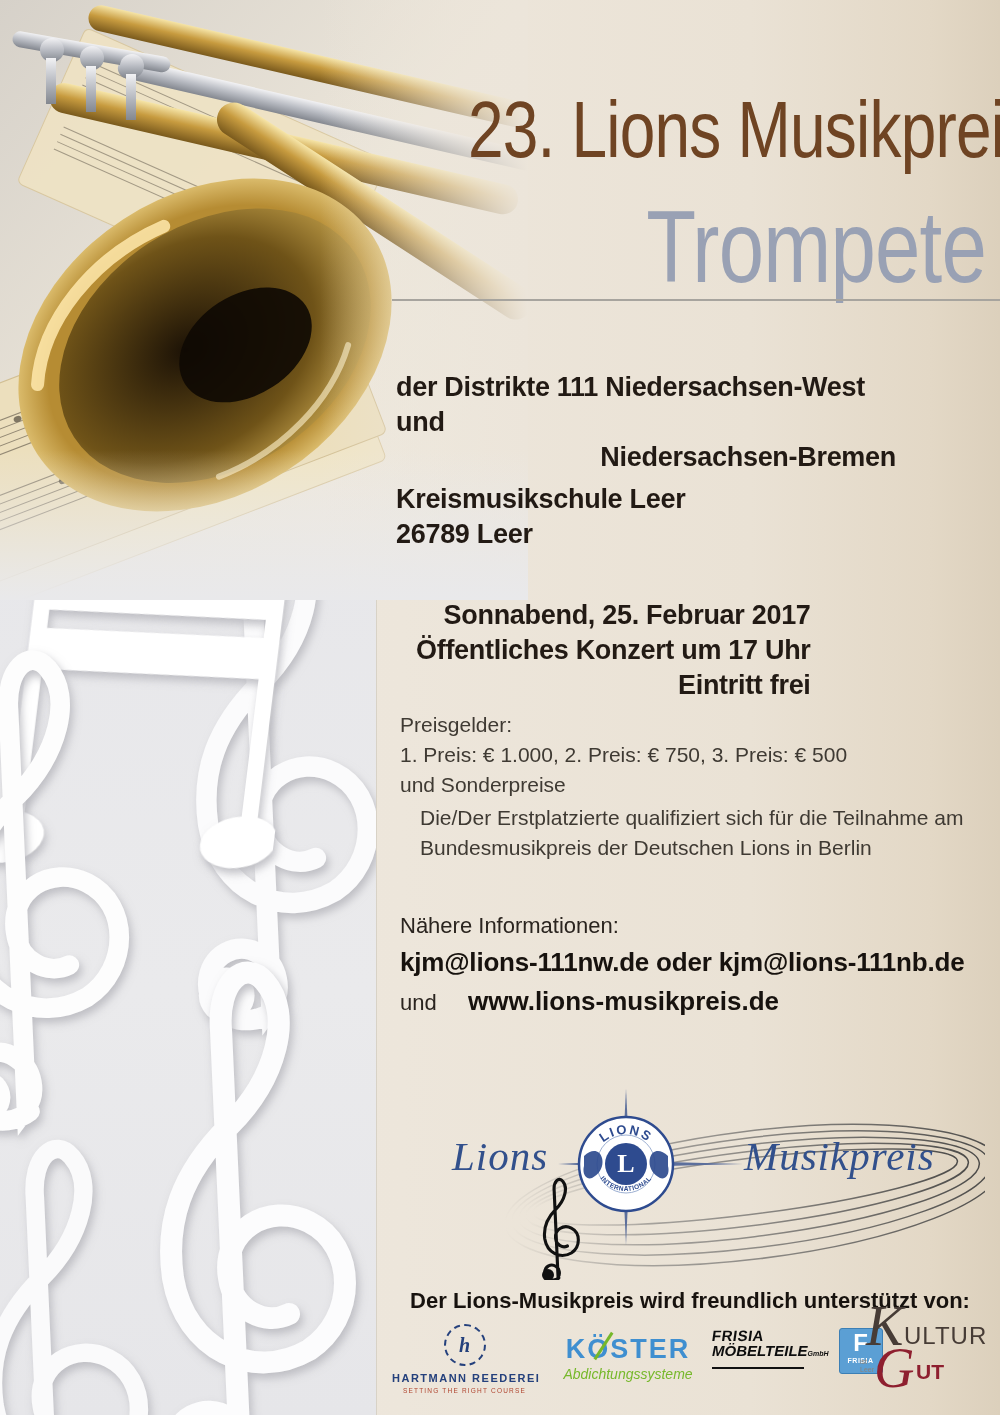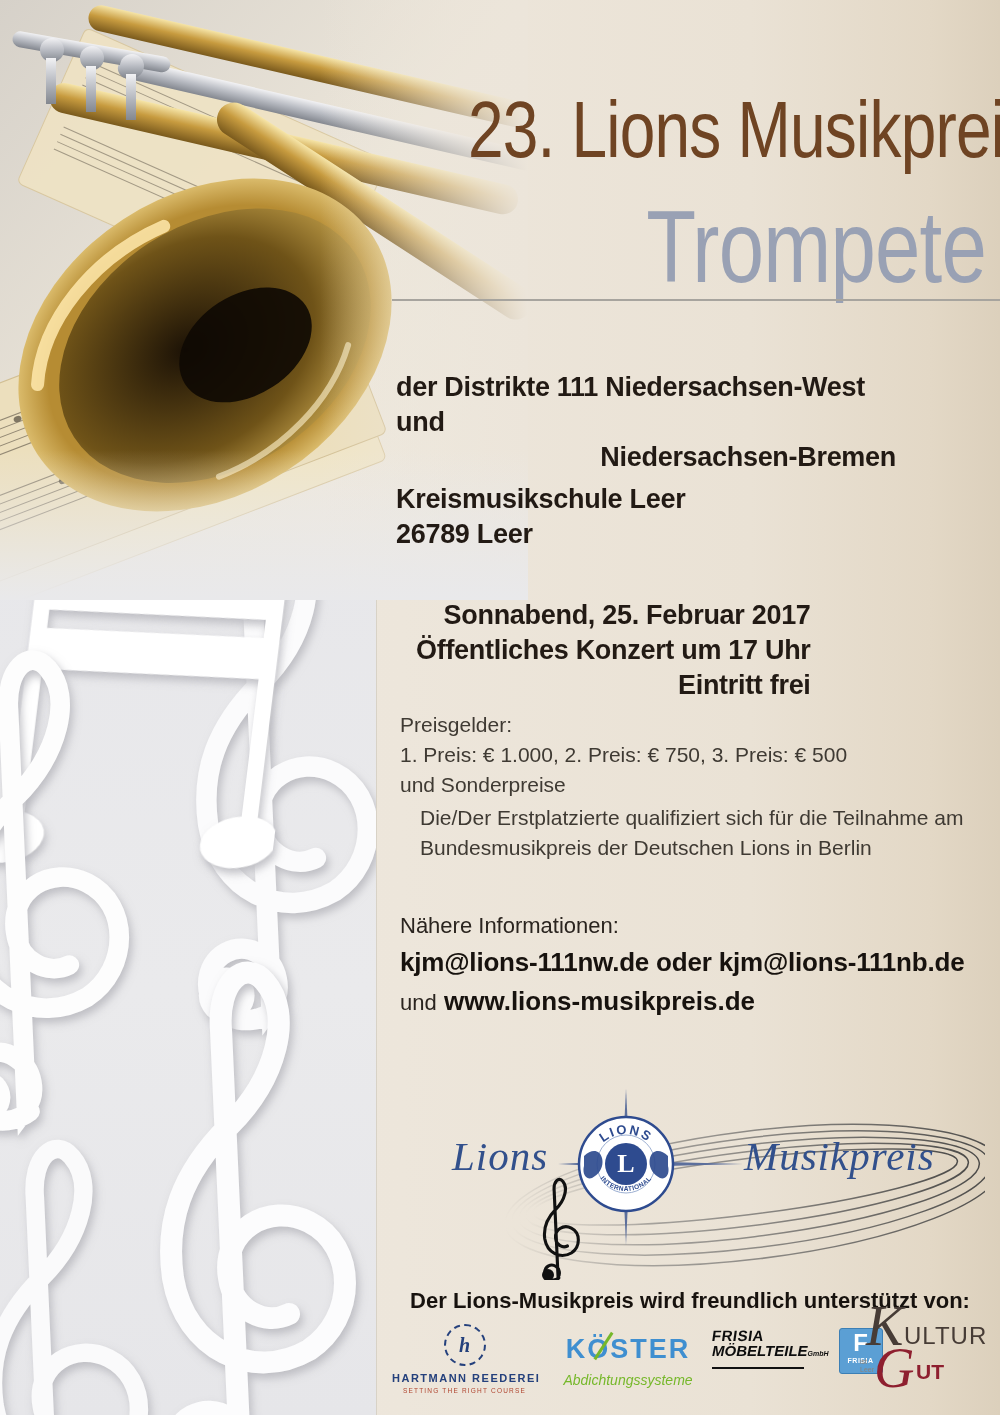--- a/index.html
+++ b/index.html
@@ -37,42 +37,42 @@
   .venue{left:396px;top:482px;}
   .event{left:416px;top:598px;text-align:right;}
   .plain{color:#3f3a33;font-size:21px;line-height:30px;}
   .prizes{left:400px;top:710px;}
   .quali{left:400px;top:803px;margin-left:20px;}
   .info-label{left:400px;top:913px;font-size:22px;color:#2a2episode119;color:#2a241f;}
   .info-label{left:400px;top:913px;font-size:22px;color:#2a241f;}
   .emails{left:400px;top:947px;font-size:26px;font-weight:bold;color:#17120e;letter-spacing:-.2px;}
   .web{left:400px;top:986px;font-size:26px;color:#17120e;}
   .web .pre{font-size:22px;font-weight:normal;color:#2a241f;}
-  .web .site{font-weight:bold;}
+  .web .site{font-weight:bold;margin-left:24px;}
   
   .swoosh{left:415px;top:1075px;width:570px;height:205px;}
   .logo-word{
     font-family:"Liberation Serif",serif;font-style:italic;
     font-size:41px;color:#32508c;letter-spacing:1px;white-space:nowrap;
   }
   .lw-left{left:452px;top:1132px;}
   .lw-right{left:744px;top:1132px;}
   
   .support{left:380px;right:0;top:1288px;text-align:center;font-size:22px;font-weight:bold;color:#17120e;}
   .sponsor{text-align:center;}
   .hartmann{left:392px;top:1324px;width:145px;}
   .hart-circle{width:38px;height:38px;border:2px dashed #24407c;border-radius:50%;margin:0 auto 6px;
     display:flex;align-items:center;justify-content:center;
     font-family:"Liberation Serif",serif;font-style:italic;font-weight:bold;font-size:20px;color:#24407c;}
   .hart-name{font-size:11px;font-weight:bold;color:#24407c;letter-spacing:1.5px;white-space:nowrap;}
   .hart-tag{font-size:6.5px;color:#b0452f;letter-spacing:1.2px;margin-top:3px;white-space:nowrap;}
   .koester{left:548px;top:1334px;width:160px;position:absolute;}
   .koe-name{font-size:27px;font-weight:bold;color:#3f8fd0;letter-spacing:2px;position:relative;display:inline-block;}
   .koe-slash{position:absolute;left:36px;top:-4px;width:3px;height:32px;background:#76b82a;transform:rotate(33deg);}
-  .koe-tag{font-size:14px;font-style:italic;color:#76b82a;margin-top:7px;}
+  .koe-tag{font-size:14px;font-style:italic;color:#76b82a;margin-top:1px;}
   .frisia{left:712px;top:1328px;width:180px;}
   .fri-text{float:left;text-align:left;color:#0d0d0d;}
   .fri-l1{font-size:15px;font-weight:bold;letter-spacing:.5px;line-height:15px;transform:skewX(-8deg);}
   .fri-l2{font-size:15px;font-weight:bold;font-style:italic;line-height:16px;}
   .fri-gmbh{font-size:7px;font-weight:bold;}
   .fri-rule{width:92px;height:2px;background:#111;margin-top:5px;}
   .fri-badge{float:left;margin-left:10px;width:42px;height:44px;background:#5b9fd4;border:1px solid #3c7fb5;border-radius:3px;color:#fff;text-align:center;}
   .fri-badge .f{font-size:24px;font-weight:bold;line-height:28px;display:block;}
   .fri-badge .t{font-size:7px;font-weight:bold;letter-spacing:.5px;display:block;}
   .kultur{left:858px;top:1296px;width:130px;height:110px;}

